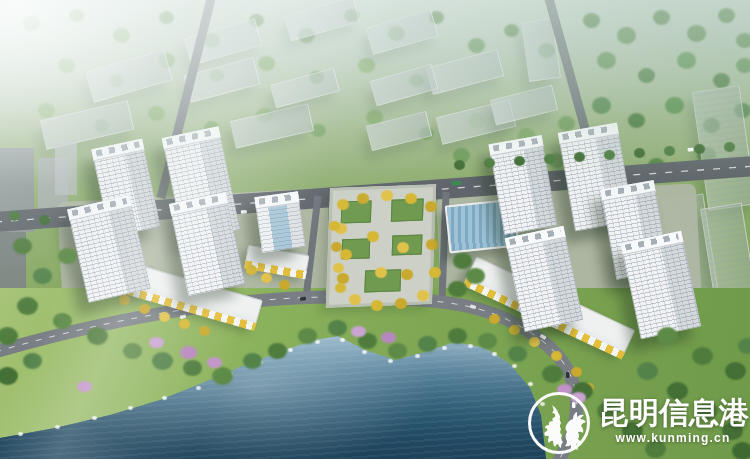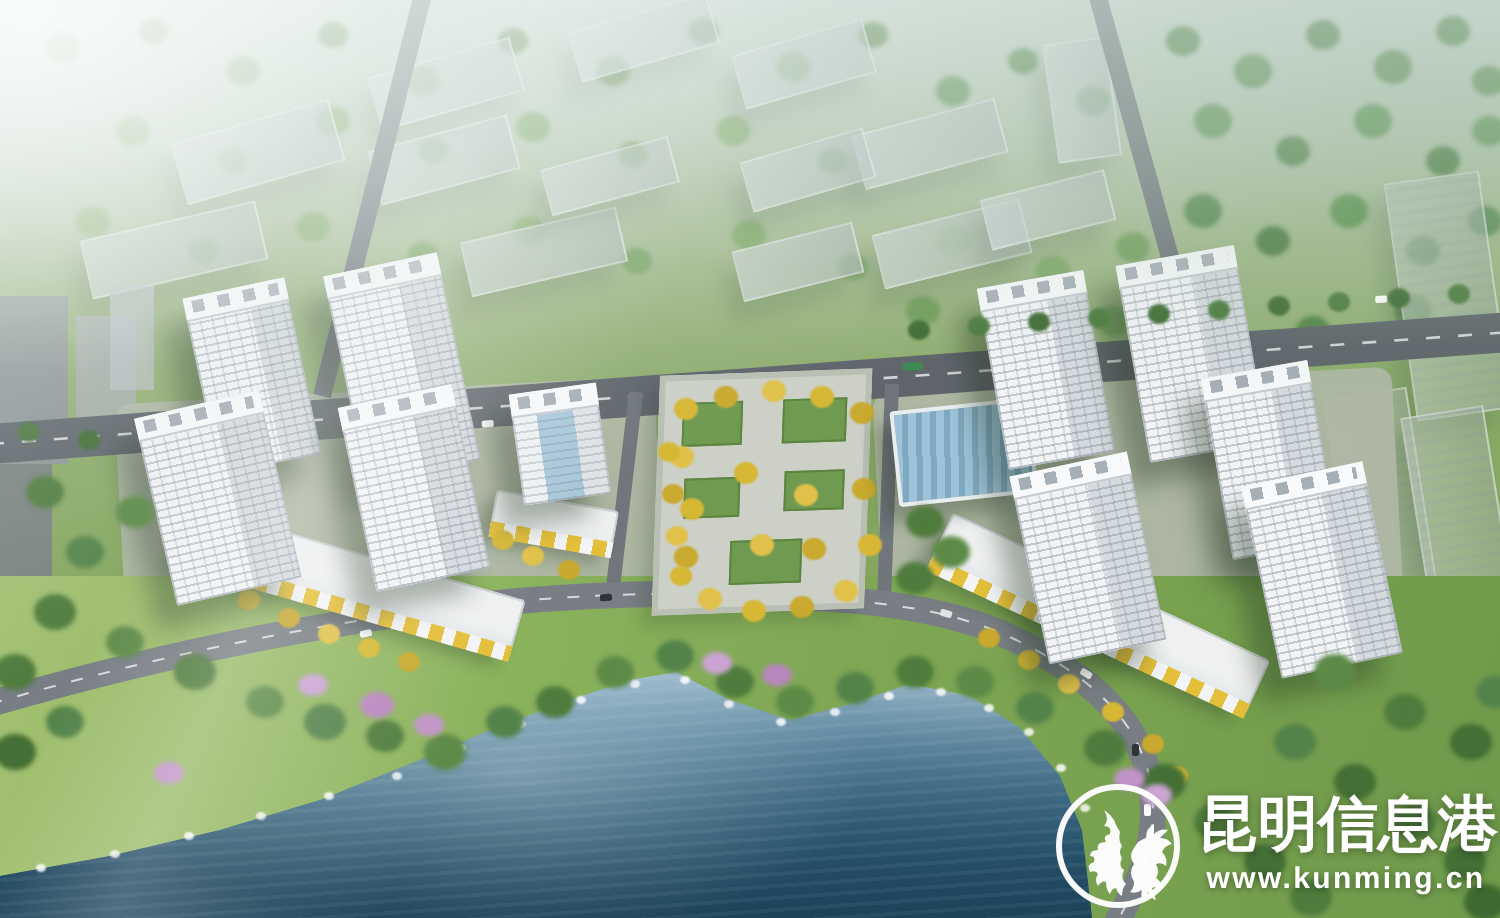--- a/index.html
+++ b/index.html
@@ -81,21 +81,21 @@
       radial-gradient(520px 260px at 95% 8%,rgba(148,178,158,.28),transparent 70%),
       linear-gradient(115deg,transparent 20%,rgba(255,255,255,.22) 28%,transparent 42%),
       linear-gradient(180deg,rgba(214,228,222,.5),transparent 38%);}
 
   
   .wm-logo{position:absolute;left:527px;top:391px;width:64px;height:64px;}
   .wm-title{position:absolute;left:599px;top:396px;width:152px;color:#fff;
     font-size:30px;font-weight:700;letter-spacing:0px;line-height:1.1;
     text-shadow:0 1px 4px rgba(0,0,0,.38);}
   .wm-url{position:absolute;left:599px;top:431px;width:148px;text-align:center;color:#fff;
-    font-size:15px;font-weight:600;letter-spacing:1.2px;
+    font-size:12px;font-weight:600;letter-spacing:1.2px;
     text-shadow:0 1px 3px rgba(0,0,0,.38);}
 </style>
 </head>
 <body>
 
 <div class="stage">
 
   <div class="blob forest-top ni"></div>
 
   <div class="g" style="--x:88px;--y:60px;--w:80px;--h:30px;--r:-16deg"></div>

